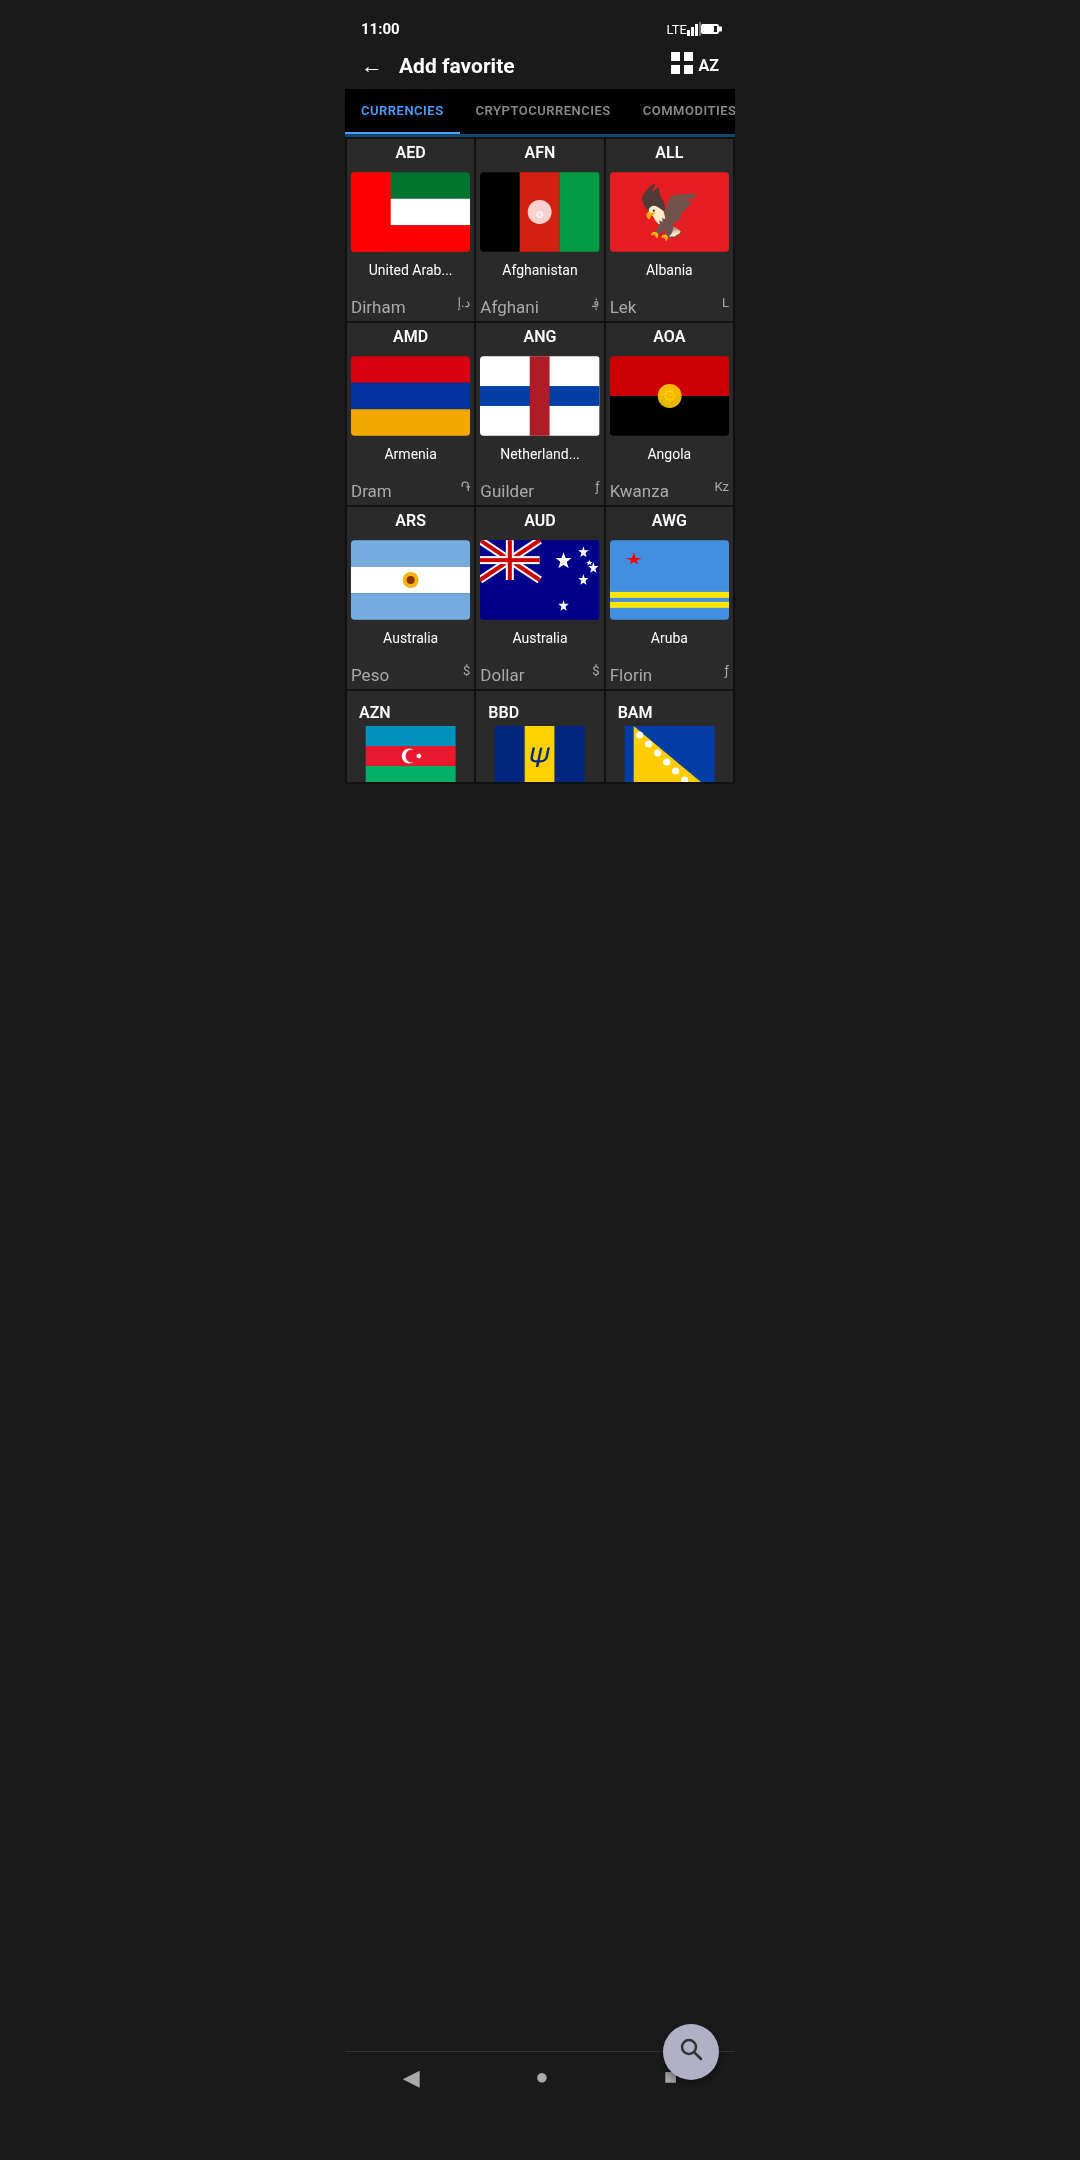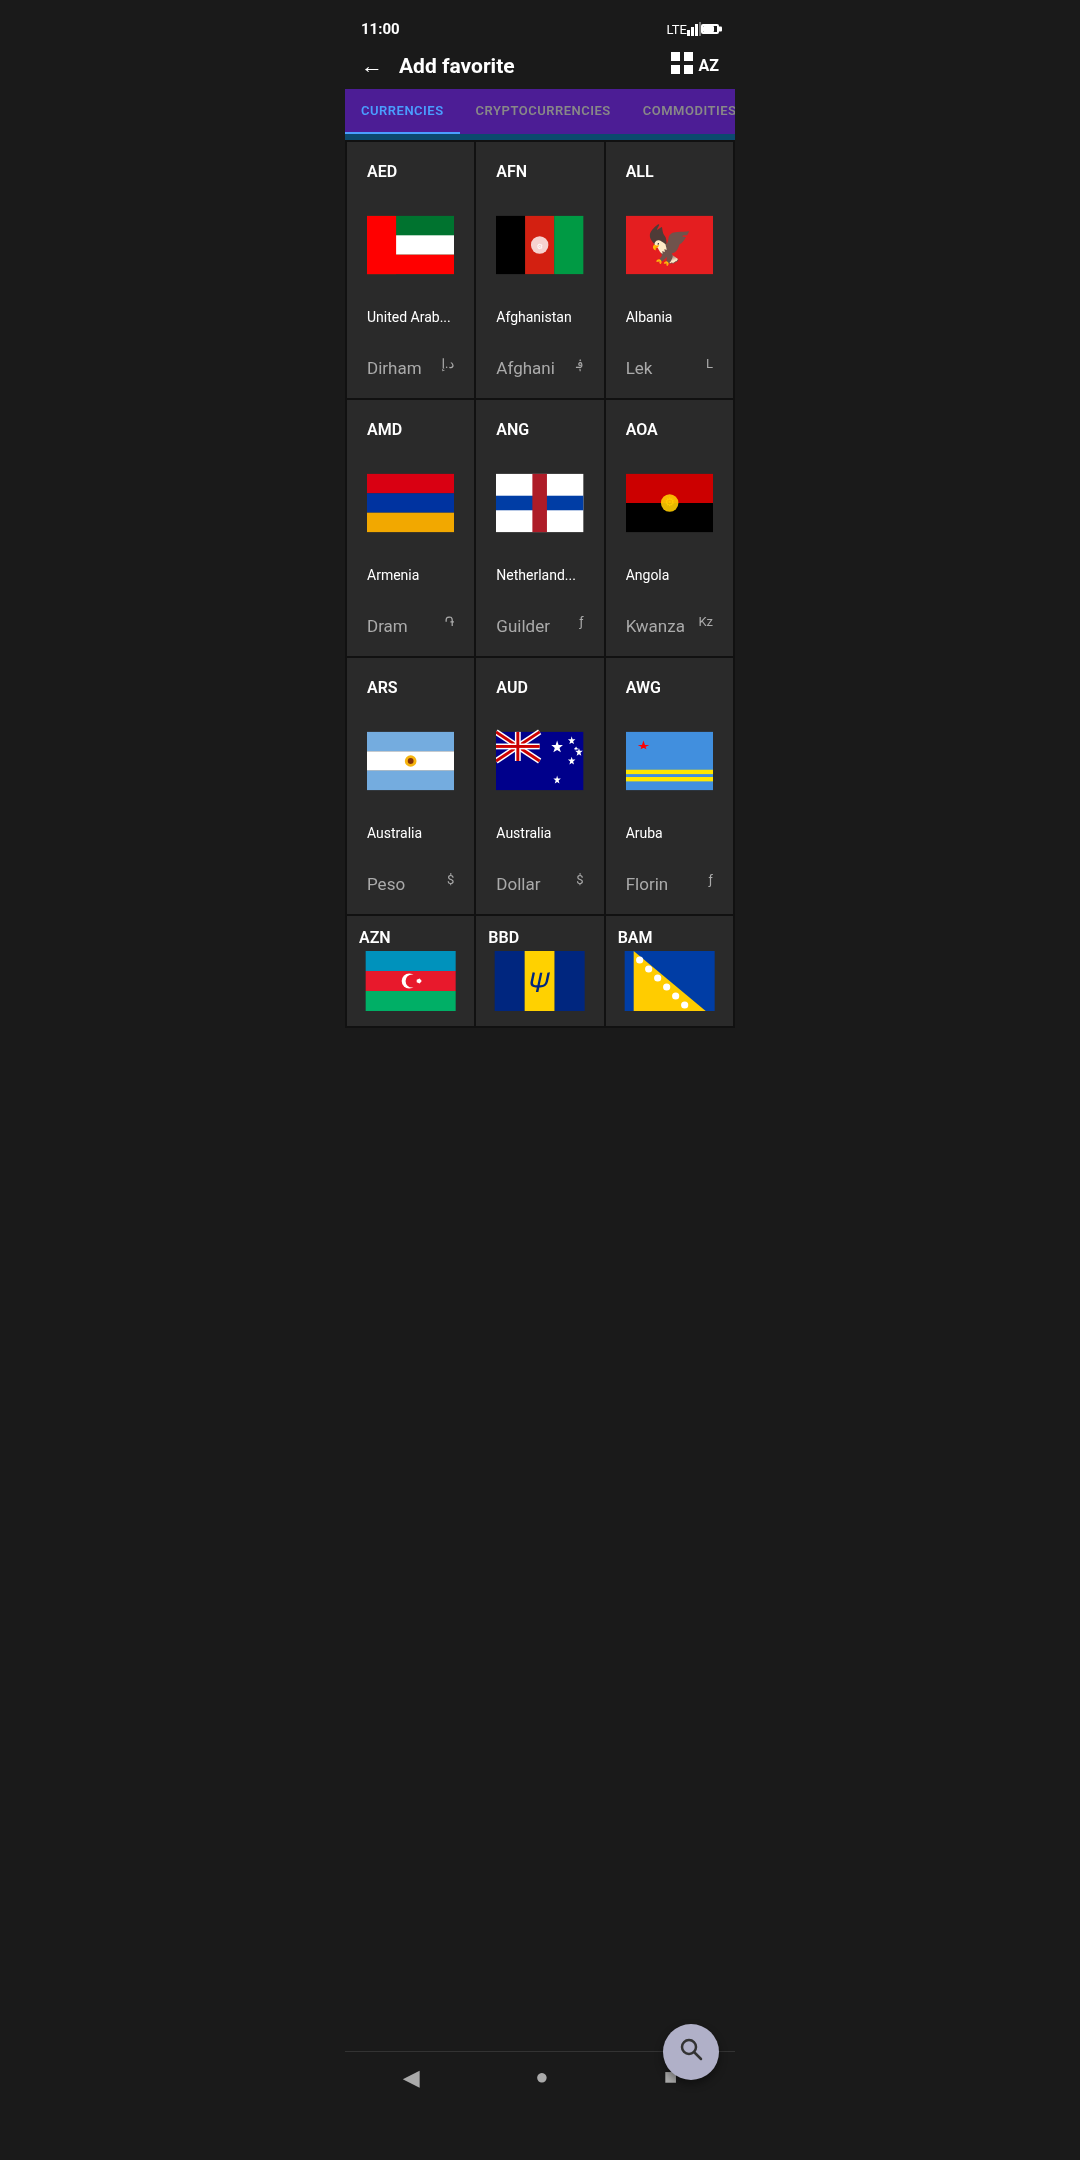--- a/index.html
+++ b/index.html
@@ -58,22 +58,22 @@
     .header-icon {
       font-size: 20px;
       color: #fff;
       margin-left: 6px;
       cursor: pointer;
     }
 
     
     .tabs {
       display: flex;
-      border-bottom: 6px solid #0c4a6e;
-      background: #4c1d95;
+      border-bottom: 3px solid #0c4a6e;
+      background: #000000;
       overflow: hidden;
     }
     .tab {
       padding: 14px 16px;
       font-size: 13px;
       font-weight: 600;
       color: #888;
       cursor: pointer;
       white-space: nowrap;
       letter-spacing: 0.5px;
@@ -87,26 +87,27 @@
     .currency-grid {
       display: grid;
       grid-template-columns: repeat(3, 1fr);
       gap: 2px;
       background: #111;
       padding: 2px;
     }
 
     .currency-card {
       background: #2a2a2a;
-      padding: 20px;
+      padding: 4px;
       cursor: pointer;
       display: flex;
       flex-direction: column;
-      gap: 24px;
+      gap: 10px;
       min-height: 160px;
+      text-align: center;
     }
 
     .currency-code {
       font-size: 16px;
       font-weight: 600;
       color: #fff;
     }
 
     .flag-container {
       width: 100%;
@@ -191,21 +192,21 @@
     .partial-row {
       display: grid;
       grid-template-columns: repeat(3, 1fr);
       gap: 2px;
       background: #111;
       padding: 0 2px 2px;
     }
     .partial-card {
       background: #2a2a2a;
       padding: 12px;
-      height: 110px;
+      height: 91px;
       overflow: hidden;
       cursor: pointer;
     }
 
     
     .battery {
       display: inline-block;
       width: 18px;
       height: 10px;
       border: 2px solid #fff;

